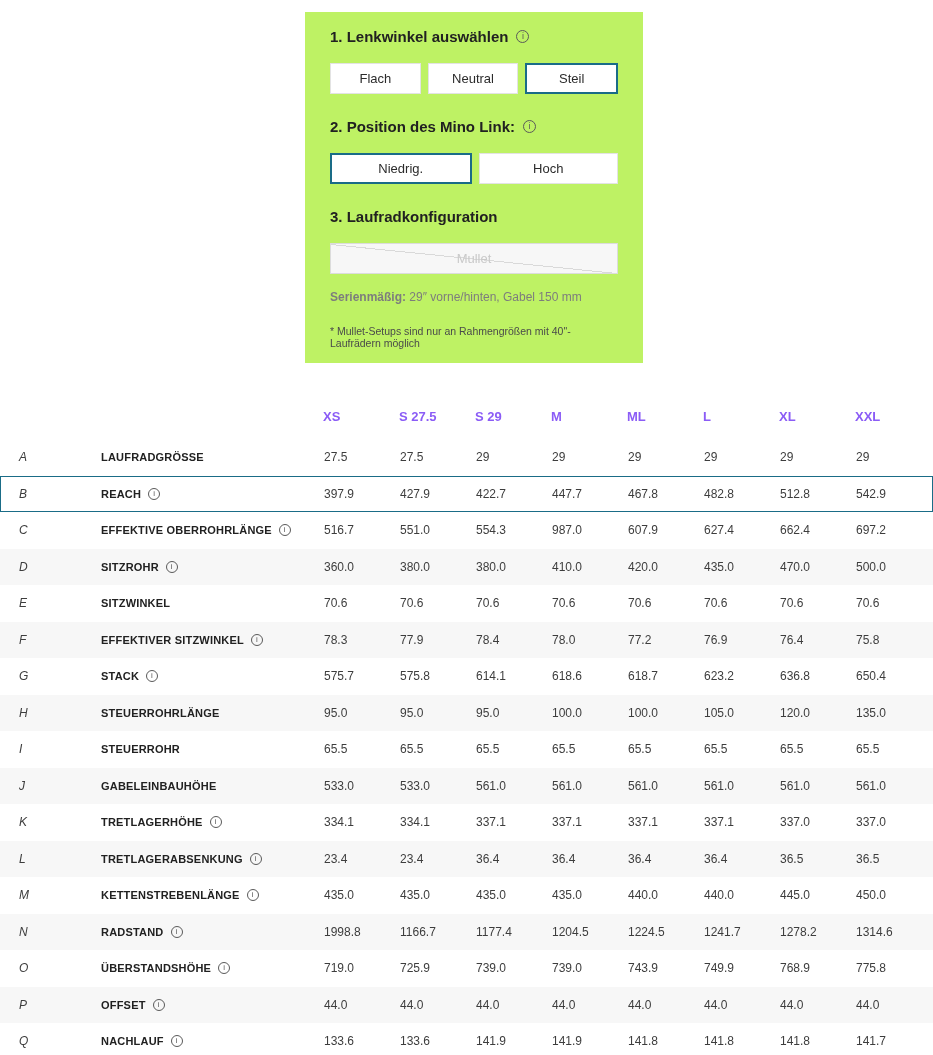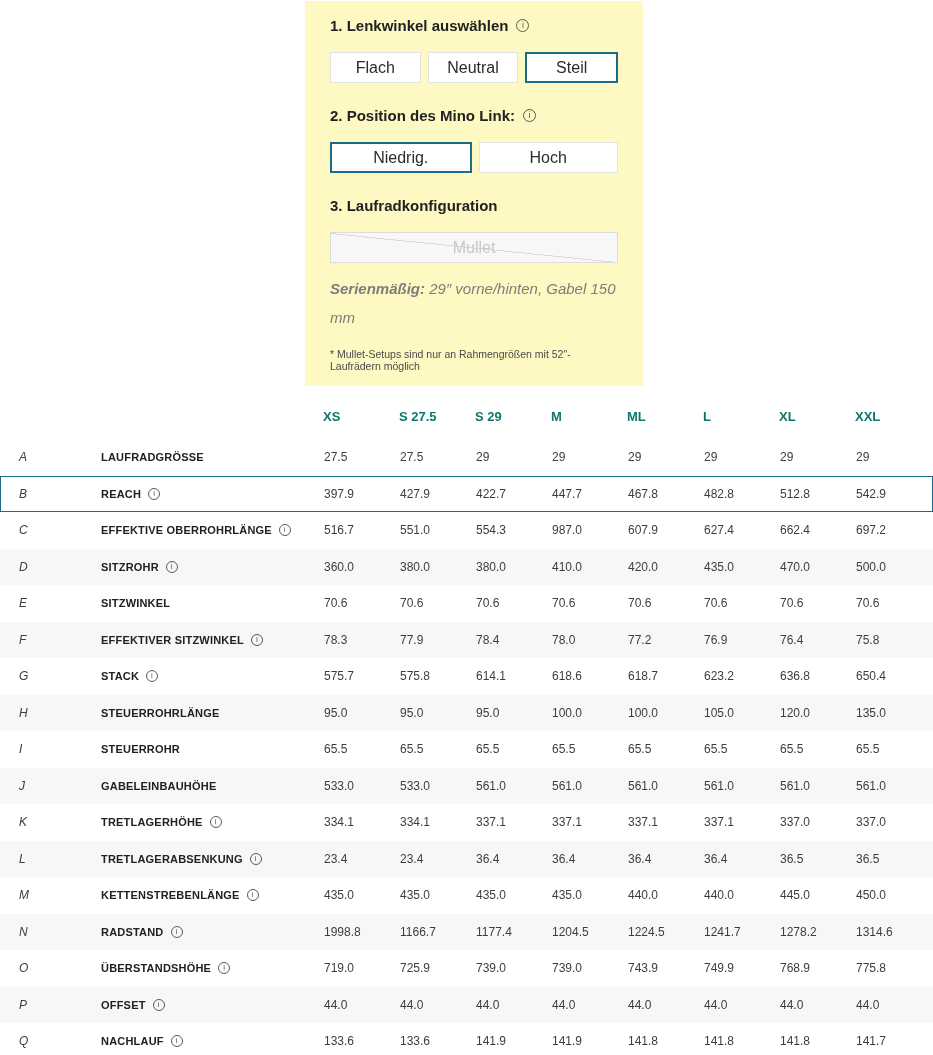--- a/index.html
+++ b/index.html
@@ -8,23 +8,23 @@
     width: 933px; height: 1055px;
     font-family: "Liberation Sans", sans-serif;
     color: #212121;
     position: relative;
     overflow: hidden;
   }
 
   
   .panel {
     position: absolute;
-    left: 305px; top: 1px;
+    left: 305px; top: 12px;
     width: 338px;
-    background: #fef9c3;
+    background: #bef264;
     padding: 12px 25px 14px 25px;
   }
   .section { margin-bottom: 8px; }
   .section-title {
     font-size: 15px;
     font-weight: bold;
     color: #212121;
     display: flex;
     align-items: center;
     gap: 8px;
@@ -44,21 +44,21 @@
     line-height: 1;
     flex: 0 0 auto;
   }
   .btn-row { display: flex; gap: 7px; margin-bottom: 24px; }
   .opt-btn {
     flex: 1 1 0;
     height: 31px;
     background: #ffffff;
     border: 1px solid #e3e3e3;
     font-family: "Liberation Sans", sans-serif;
-    font-size: 16px;
+    font-size: 13px;
     color: #2b2b2b;
     display: flex;
     align-items: center;
     justify-content: center;
     cursor: pointer;
   }
   .opt-btn.selected { border: 2px solid #1a6c87; }
   .opt-btn.disabled {
     border: 1px solid #dcdcdc;
     color: #c9c9c9;
@@ -67,22 +67,21 @@
         rgba(0,0,0,0) calc(50% - 1px),
         #d9d9d9 calc(50% - 1px),
         #d9d9d9 calc(50% + 0px),
         rgba(0,0,0,0) calc(50% + 0px)),
       #f7f7f7;
     cursor: default;
   }
   .desc-row { display: flex; gap: 7px; margin: -12px 0 16px 0; }
   .desc-cell {
     flex: 1 1 0;
-    font-size: 15px;
-    font-style: italic;
+    font-size: 12px;
     color: #7d7d7d;
     line-height: 1.9;
   }
   .desc-cell b { font-weight: bold; }
   .footnote {
     font-size: 10.5px;
     color: #4a4a4a;
     margin-top: 14px;
   }
 
@@ -95,21 +94,21 @@
   .geo-grid-row {
     display: grid;
     grid-template-columns: 82px 223px repeat(8, 76px);
     padding-left: 18px;
     align-items: center;
   }
   .geo-header { height: 46px; }
   .geo-header .col-head {
     font-size: 13px;
     font-weight: bold;
-    color: #0f766e;
+    color: #8b5cf6;
   }
   .geo-row {
     height: 36.5px;
     border: 1.5px solid transparent;
   }
   .geo-row.striped { background: #f7f7f7; }
   .geo-row.highlight {
     background: #ffffff;
     border: 1.5px solid #1a6c87;
   }
@@ -169,21 +168,21 @@
           <span>3. Laufradkonfiguration</span>
         </div>
         <div class="btn-row">
           <button class="opt-btn disabled" disabled="">Mullet</button>
         </div>
         <div class="desc-row">
           <div class="desc-cell"><b>Serienmäßig:</b><span> 29″ vorne/hinten, Gabel 150 mm</span></div>
         </div>
       </div>
     </div>
-  <div class="footnote">* Mullet-Setups sind nur an Rahmengrößen mit 52"-Laufrädern möglich</div>
+  <div class="footnote">* Mullet-Setups sind nur an Rahmengrößen mit 40"-Laufrädern möglich</div>
 </div>
 
 <div class="geo-table">
   <div class="geo-grid-row geo-header" id="geo-header">
       <div></div>
       <div></div>
       <div class="col-head">XS</div>
       <div class="col-head">S 27.5</div>
       <div class="col-head">S 29</div>
       <div class="col-head">M</div>

